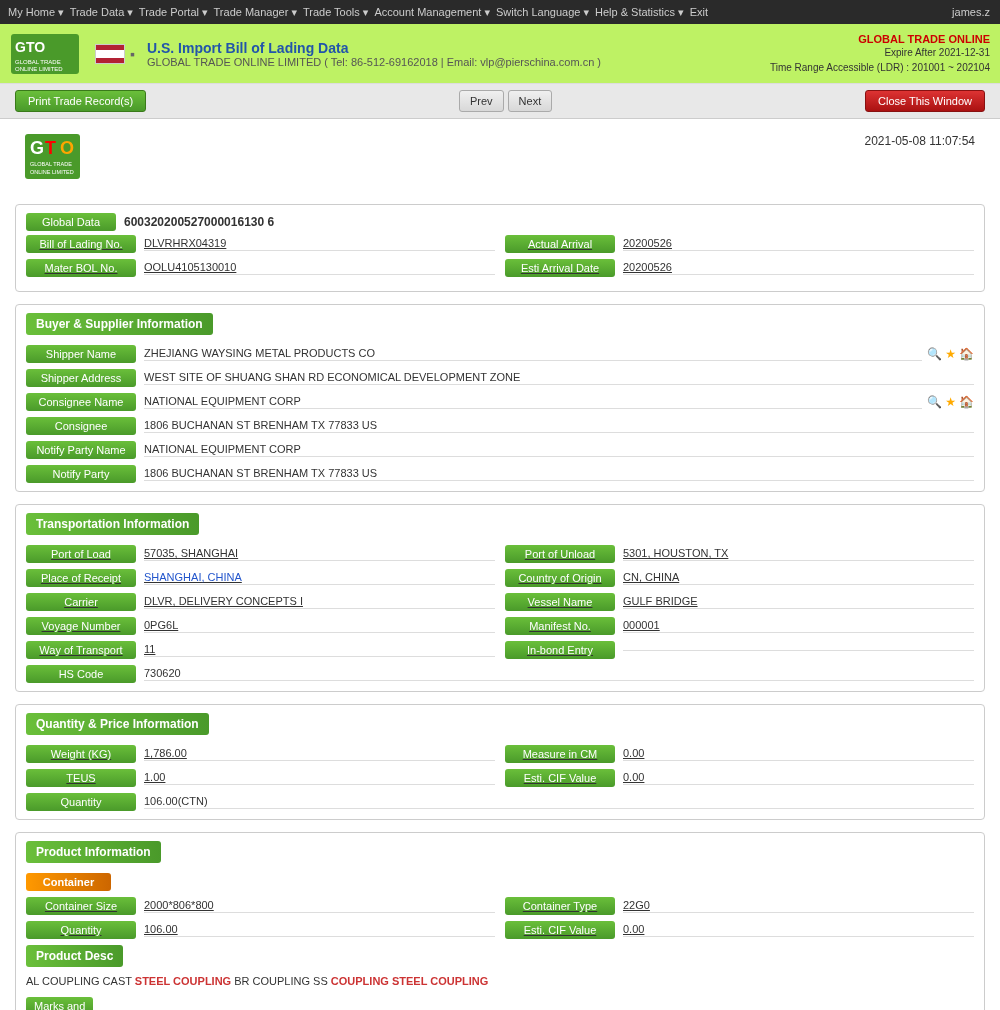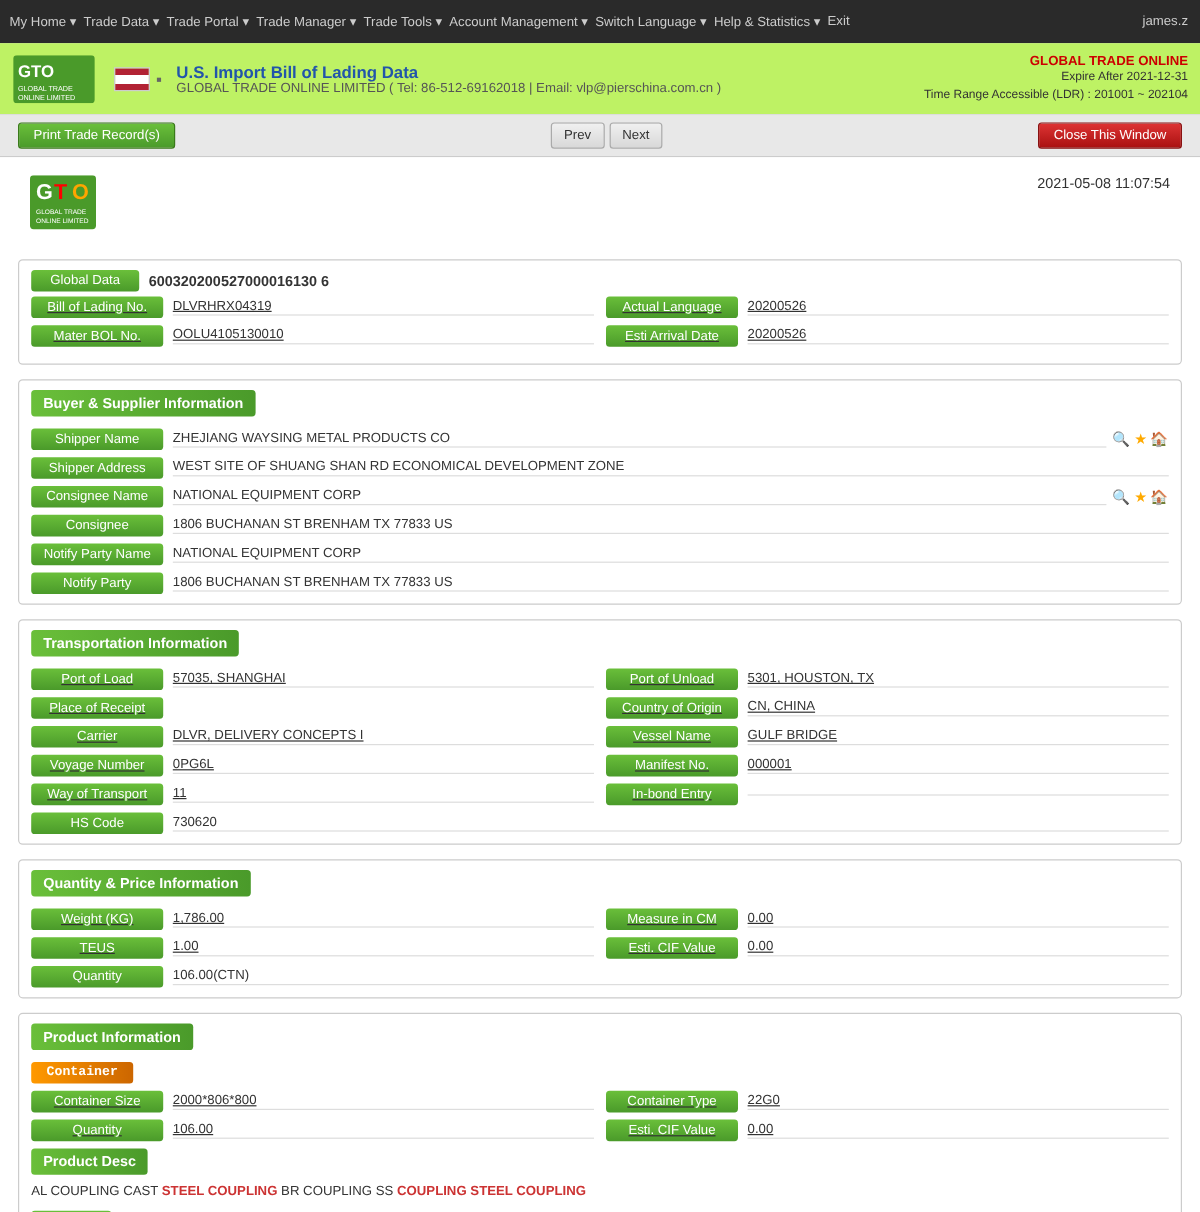--- a/index.html
+++ b/index.html
@@ -1,19 +1,19 @@
 <!DOCTYPE html>
 <html><head>
   <meta charset="utf-8">
   <style>
     * { margin: 0; padding: 0; box-sizing: border-box; }
     body { font-family: Arial, sans-serif; font-size: 12px; background: #f0f0f0; color: #333; width: 1000px; }
     
     
-    .top-nav { background: #2a2a2a; color: #ccc; display: flex; align-items: center; padding: 0 8px; height: 36px; font-size: 11px; }
+    .top-nav { background: #2a2a2a; color: #ccc; display: flex; align-items: center; padding: 0 8px; height: 24px; font-size: 11px; }
     .top-nav span, .top-nav a { color: #ccc; text-decoration: none; margin-right: 2px; cursor: pointer; }
     .top-nav .separator { margin: 0 2px; color: #666; }
     .top-nav .user-right { margin-left: auto; }
 
     
     .header-bar { background: #bef264; display: flex; align-items: center; padding: 6px 10px; border-bottom: 1px solid #ddd; height: 60px; }
     .logo-area { display: flex; align-items: center; margin-right: 15px; }
     .logo-box { width: 70px; height: 42px; display: flex; align-items: center; justify-content: center; }
     .header-center { flex: 1; }
     .header-title { color: #2255aa; font-size: 14px; font-weight: bold; }
@@ -146,21 +146,21 @@
     <div class="global-data-row">
       <div class="global-label">Global Data</div>
       <div class="global-value">600320200527000016130 6</div>
     </div>
     <div class="field-row-2col">
       <div class="field-col">
         <div class="field-label">Bill of Lading No.</div>
         <div class="field-value">DLVRHRX04319</div>
       </div>
       <div class="field-col">
-        <div class="field-label">Actual Language</div>
+        <div class="field-label">Actual Arrival</div>
         <div class="field-value">20200526</div>
       </div>
     </div>
     <div class="field-row-2col">
       <div class="field-col">
         <div class="field-label">Mater BOL No.</div>
         <div class="field-value">OOLU4105130010</div>
       </div>
       <div class="field-col">
         <div class="field-label">Esti Arrival Date</div>
@@ -217,20 +217,21 @@
         <div class="field-value">57035, SHANGHAI</div>
       </div>
       <div class="field-col">
         <div class="field-label">Port of Unload</div>
         <div class="field-value">5301, HOUSTON, TX</div>
       </div>
     </div>
     <div class="field-row-2col">
       <div class="field-col">
         <div class="field-label">Place of Receipt</div>
+        <div class="field-value field-value-blue">SHANGHAI, CHINA</div>
       </div>
       <div class="field-col">
         <div class="field-label">Country of Origin</div>
         <div class="field-value">CN, CHINA</div>
       </div>
     </div>
     <div class="field-row-2col">
       <div class="field-col">
         <div class="field-label">Carrier</div>
         <div class="field-value">DLVR, DELIVERY CONCEPTS I</div>
@@ -293,21 +294,21 @@
       <div class="field-label">Quantity</div>
       <div class="field-value">106.00(CTN)</div>
     </div>
   </div>
 
   <div class="doc-section">
     <div class="section-title">Product Information</div>
     
     
     <div class="field-row">
-      <div class="section-title-orange" style="min-width:85px;text-align:center;margin-right:8px;font-family:Liberation Mono, monospace;">Container</div>
+      <div class="section-title-orange" style="min-width:85px;text-align:center;margin-right:8px;">Container</div>
     </div>
     <div class="field-row-2col">
       <div class="field-col">
         <div class="field-label">Container Size</div>
         <div class="field-value">2000*806*800</div>
       </div>
       <div class="field-col">
         <div class="field-label">Container Type</div>
         <div class="field-value">22G0</div>
       </div>

